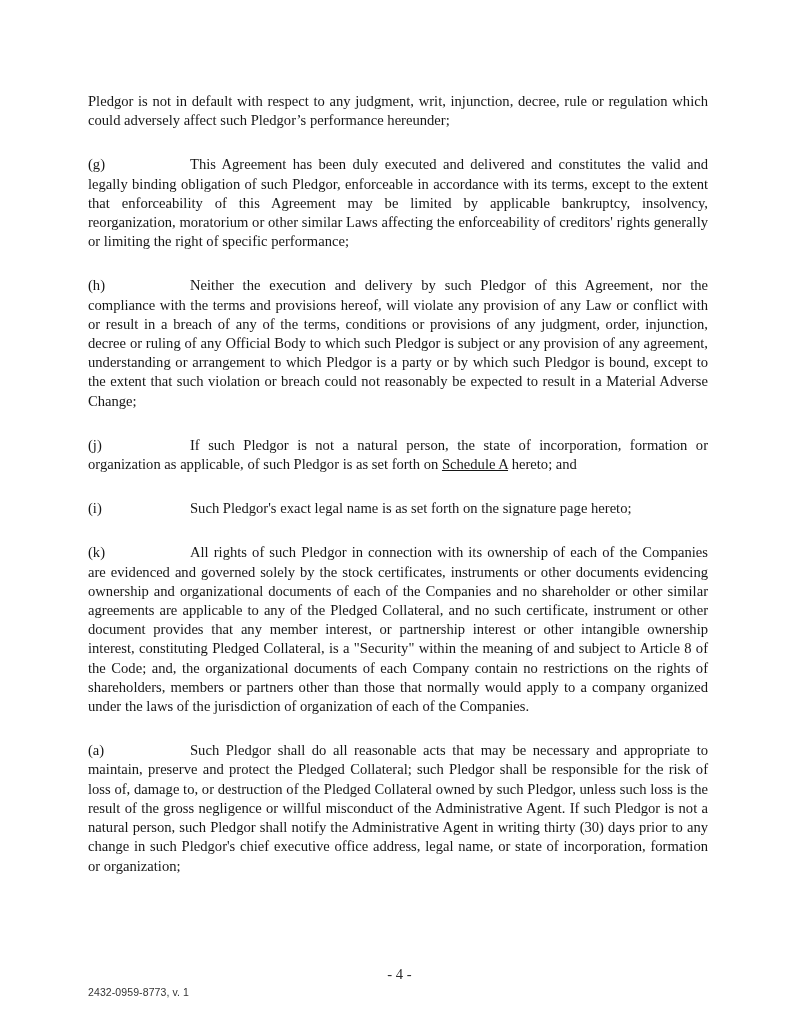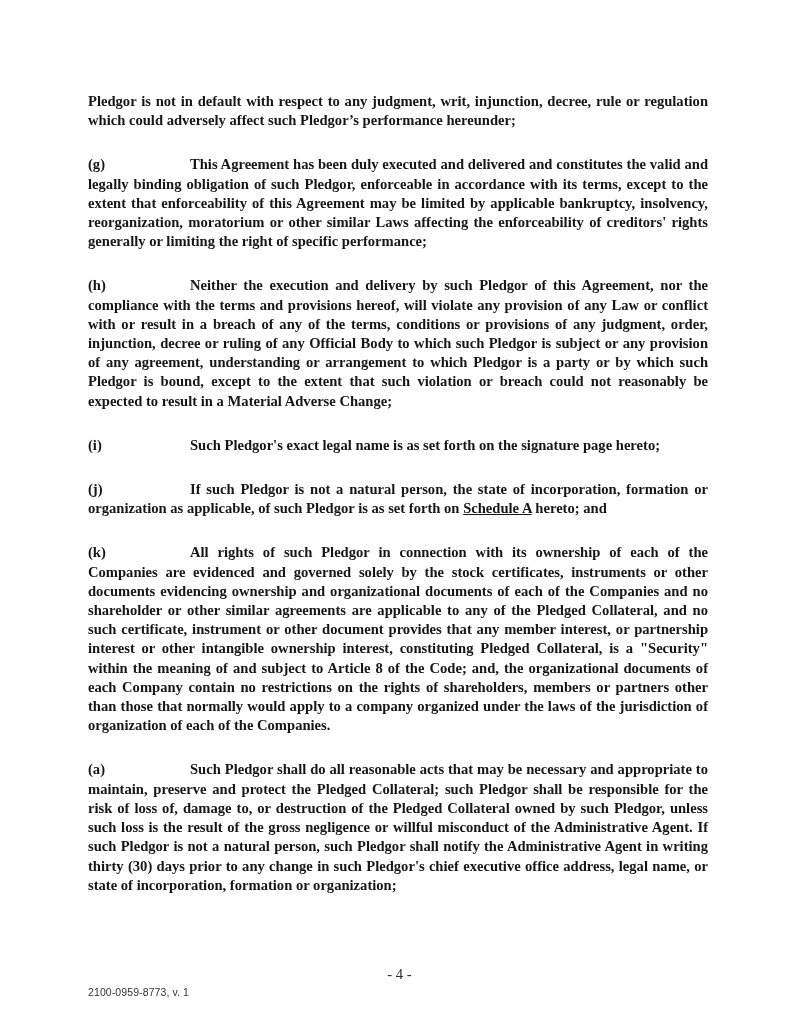--- a/index.html
+++ b/index.html
@@ -23,21 +23,20 @@
     top: 92px;
     width: 620px;
   }
   p.para {
     margin: 0 0 0 0;
     font-size: 14.6px;
     line-height: 19.2px;
     text-align: justify;
     text-justify: inter-word;
     hyphens: none;
-    font-weight: bold;
   }
   p.para.spaced {
     margin-top: 25px;
   }
   
   .lead {
     display: inline-block;
     width: 102px;
   }
   .lead-label {
@@ -85,29 +84,29 @@
 <div class="page">
 
   <div class="content">
 
     <p class="para">Pledgor is not in default with respect to any judgment, writ, injunction, decree, rule or regulation which could adversely affect such Pledgor’s performance hereunder;</p>
 
     <p class="para spaced"><span class="lead"><span class="lead-label">(g)</span></span><span>This Agreement has been duly executed and delivered and constitutes the valid and legally binding obligation of such Pledgor, enforceable in accordance with its terms, except to the extent that enforceability of this Agreement may be limited by applicable bankruptcy, insolvency, reorganization, moratorium or other similar Laws affecting the enforceability of creditors' rights generally or limiting the right of specific performance;</span></p>
 
     <p class="para spaced"><span class="lead"><span class="lead-label">(h)</span></span><span>Neither the execution and delivery by such Pledgor of this Agreement, nor the compliance with the terms and provisions hereof, will violate any provision of any Law or conflict with or result in a breach of any of the terms, conditions or provisions of any judgment, order, injunction, decree or ruling of any Official Body to which such Pledgor is subject or any provision of any agreement, understanding or arrangement to which Pledgor is a party or by which such Pledgor is bound, except to the extent that such violation or breach could not reasonably be expected to result in a Material Adverse Change;</span></p>
 
+    <p class="para spaced"><span class="lead"><span class="lead-label">(j)</span></span><span>If such Pledgor is not a natural person, the state of incorporation, formation or organization as applicable, of such Pledgor is as set forth on </span><span class="u">Schedule A</span><span> hereto; and</span></p>
+
     <p class="para spaced"><span class="lead"><span class="lead-label">(i)</span></span><span>Such Pledgor's exact legal name is as set forth on the signature page hereto;</span></p>
-
-    <p class="para spaced"><span class="lead"><span class="lead-label">(j)</span></span><span>If such Pledgor is not a natural person, the state of incorporation, formation or organization as applicable, of such Pledgor is as set forth on </span><span class="u">Schedule A</span><span> hereto; and</span></p>
 
     <p class="para spaced"><span class="lead"><span class="lead-label">(k)</span></span><span>All rights of such Pledgor in connection with its ownership of each of the Companies are evidenced and governed solely by the stock certificates, instruments or other documents evidencing ownership and organizational documents of each of the Companies and no shareholder or other similar agreements are applicable to any of the Pledged Collateral, and no such certificate, instrument or other document provides that any member interest, or partnership interest or other intangible ownership interest, constituting Pledged Collateral, is a "Security" within the meaning of and subject to Article 8 of the Code; and, the organizational documents of each Company contain no restrictions on the rights of shareholders, members or partners other than those that normally would apply to a company organized under the laws of the jurisdiction of organization of each of the Companies.</span></p>
 
 
 
     <p class="para spaced"><span class="lead"><span class="lead-label">(a)</span></span><span>Such Pledgor shall do all reasonable acts that may be necessary and appropriate to maintain, preserve and protect the Pledged Collateral; such Pledgor shall be responsible for the risk of loss of, damage to, or destruction of the Pledged Collateral owned by such Pledgor, unless such loss is the result of the gross negligence or willful misconduct of the Administrative Agent.  If such Pledgor is not a natural person, such Pledgor shall notify the Administrative Agent in writing thirty (30) days prior to any change in such Pledgor's chief executive office address, legal name, or state of incorporation, formation or organization;</span></p>
 
   </div>
 
   <div class="footer-page">- 4 -</div>
 
-  <div class="footer-docid">2100-0959-8773, v. 1</div>
+  <div class="footer-docid">2432-0959-8773, v. 1</div>
 
 </div>
 
 </body></html>

